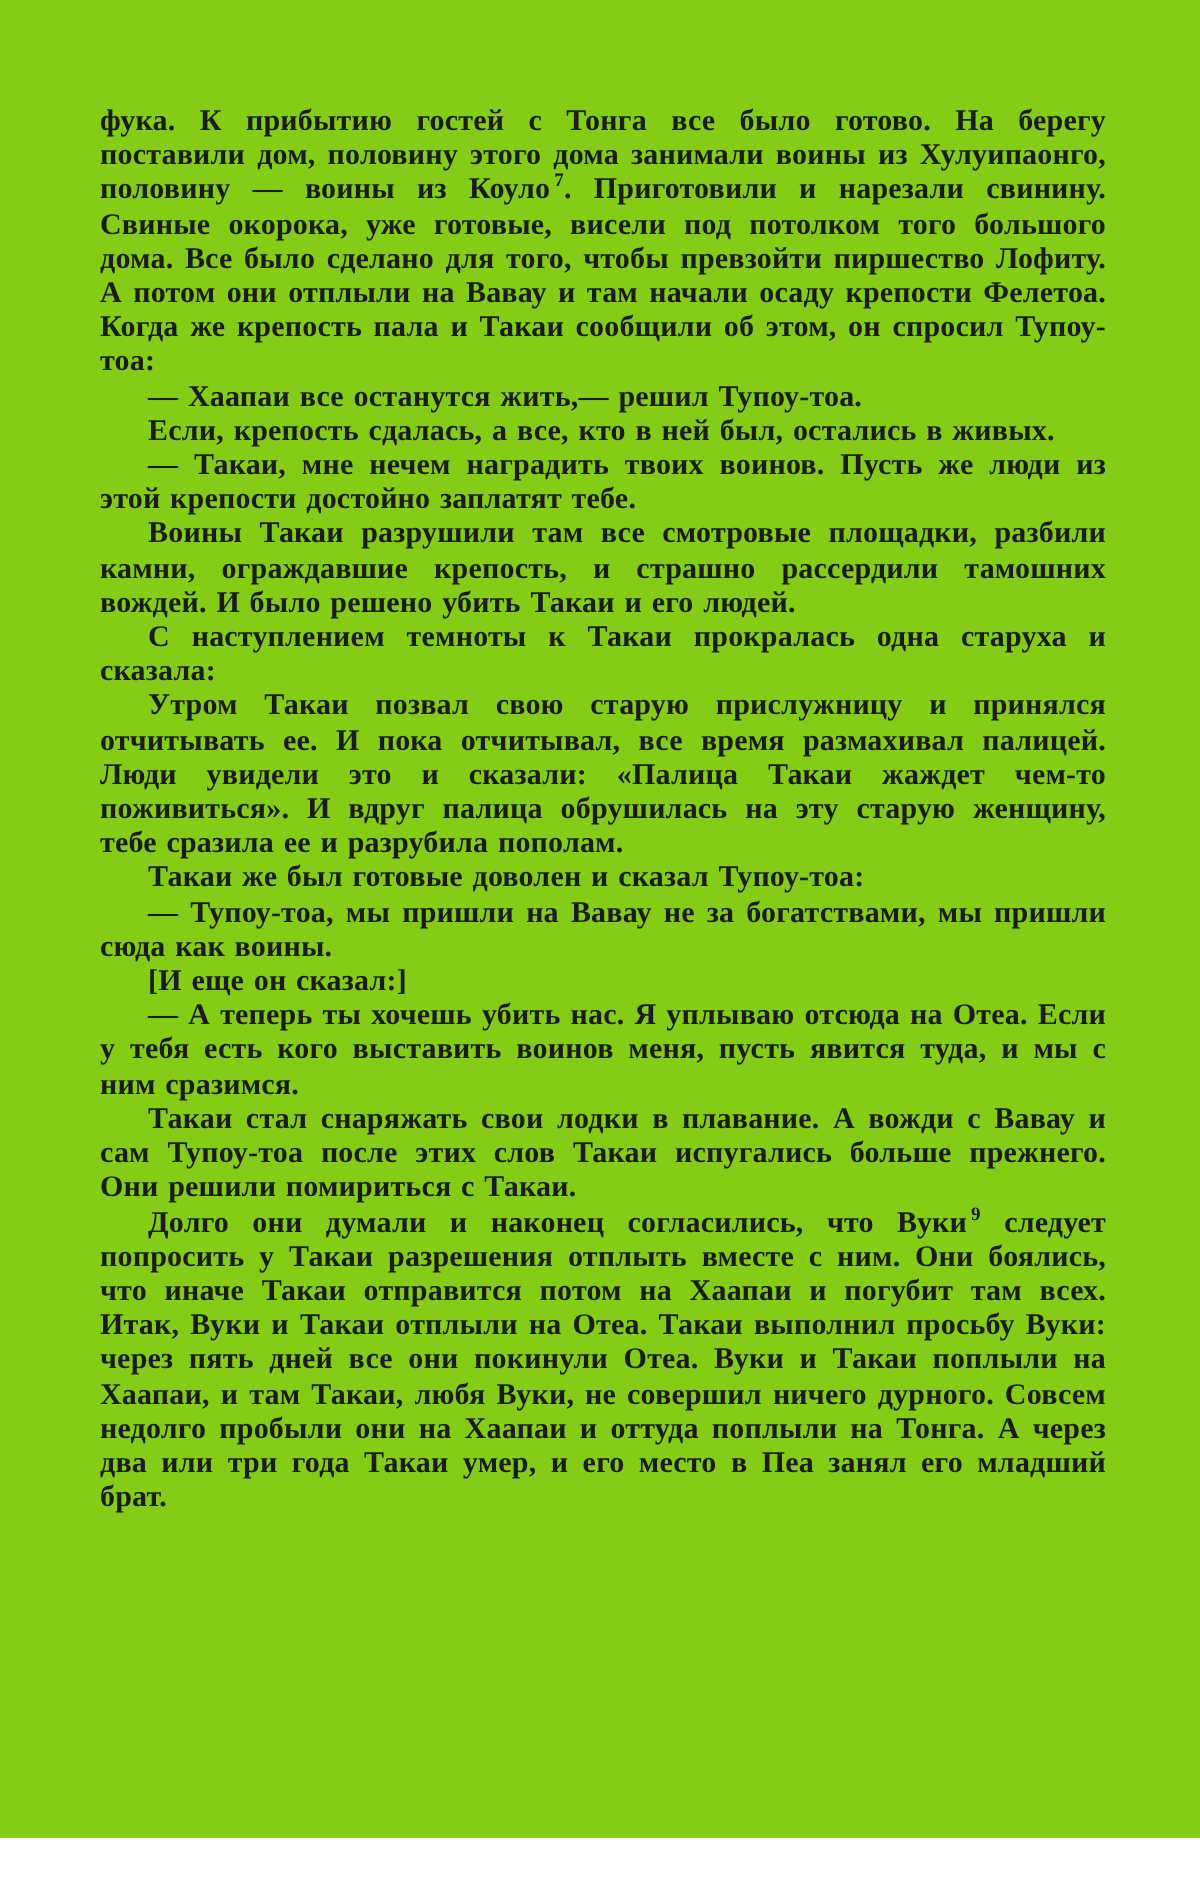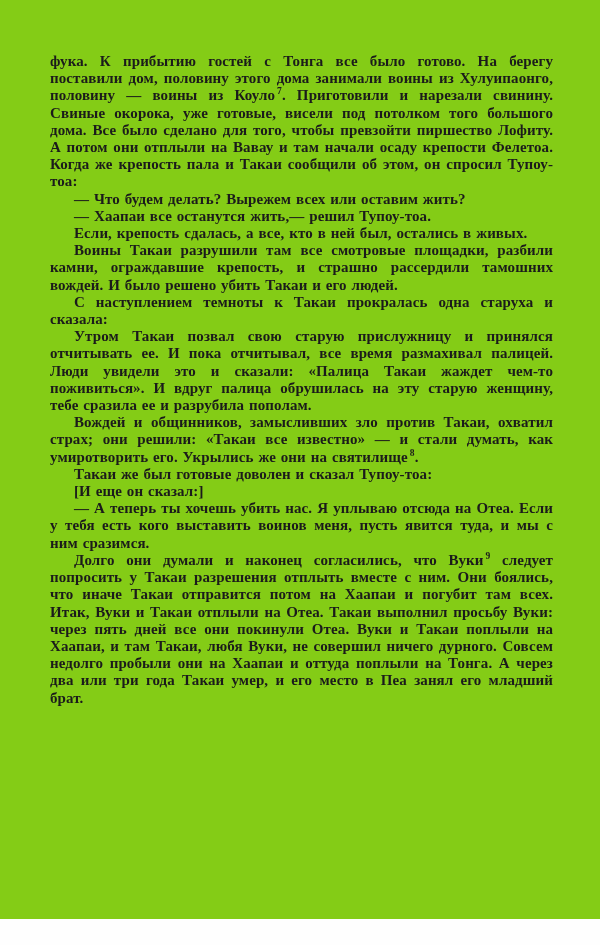--- a/index.html
+++ b/index.html
@@ -45,25 +45,26 @@
     margin-left: 2px;
     vertical-align: super;
   }
 </style>
 </head>
 <body>
 
 <div class="book-page">
   <div class="page-text">
       <p class="para">фука. К прибытию гостей с Тонга все было готово. На берегу поставили дом, половину этого дома занимали воины из Хулуипаонго, половину — воины из Коуло<sup>7</sup>. Приготовили и нарезали свинину. Свиные окорока, уже готовые, висели под потолком того большого дома. Все было сделано для того, чтобы превзойти пиршество Лофиту. А потом они отплыли на Вавау и там начали осаду крепости Фелетоа. Когда же крепость пала и Такаи сообщили об этом, он спросил Тупоу-тоа:</p>
-      <p class="para indent">— Что будем делать? Вырежем всех или оставим жить?</p>
       <p class="para indent">— Хаапаи все останутся жить,— решил Тупоу-тоа.</p>
       <p class="para indent">Если, крепость сдалась, а все, кто в ней был, остались в живых.</p>
+      <p class="para indent">— Такаи, мне нечем наградить твоих воинов. Пусть же люди из этой крепости достойно заплатят тебе.</p>
       <p class="para indent">Воины Такаи разрушили там все смотровые площадки, разбили камни, ограждавшие крепость, и страшно рассердили тамошних вождей. И было решено убить Такаи и его людей.</p>
       <p class="para indent">С наступлением темноты к Такаи прокралась одна старуха и сказала:</p>
       <p class="para indent">Утром Такаи позвал свою старую прислужницу и принялся отчитывать ее. И пока отчитывал, все время размахивал палицей. Люди увидели это и сказали: «Палица Такаи жаждет чем-то поживиться». И вдруг палица обрушилась на эту старую женщину, тебе сразила ее и разрубила пополам.</p>
-      <p class="para indent">Вождей и общинников, замысливших зло против Такаи, охватил страх; они решили: «Такаи все известно» — и стали думать, как умиротворить его. Укрылись же они на святилище<sup>8</sup>.</p>
       <p class="para indent">Такаи же был готовые доволен и сказал Тупоу-тоа:</p>
+      <p class="para indent">— Тупоу-тоа, мы пришли на Вавау не за богатствами, мы пришли сюда как воины.</p>
       <p class="para indent">[И еще он сказал:]</p>
       <p class="para indent">— А теперь ты хочешь убить нас. Я уплываю отсюда на Отеа. Если у тебя есть кого выставить воинов меня, пусть явится туда, и мы с ним сразимся.</p>
+      <p class="para indent">Такаи стал снаряжать свои лодки в плавание. А вожди с Вавау и сам Тупоу-тоа после этих слов Такаи испугались больше прежнего. Они решили помириться с Такаи.</p>
       <p class="para indent">Долго они думали и наконец согласились, что Вуки<sup>9</sup> следует попросить у Такаи разрешения отплыть вместе с ним. Они боялись, что иначе Такаи отправится потом на Хаапаи и погубит там всех. Итак, Вуки и Такаи отплыли на Отеа. Такаи выполнил просьбу Вуки: через пять дней все они покинули Отеа. Вуки и Такаи поплыли на Хаапаи, и там Такаи, любя Вуки, не совершил ничего дурного. Совсем недолго пробыли они на Хаапаи и оттуда поплыли на Тонга. А через два или три года Такаи умер, и его место в Пеа занял его младший брат.</p>
     </div>
 </div>
 
 </body></html>

